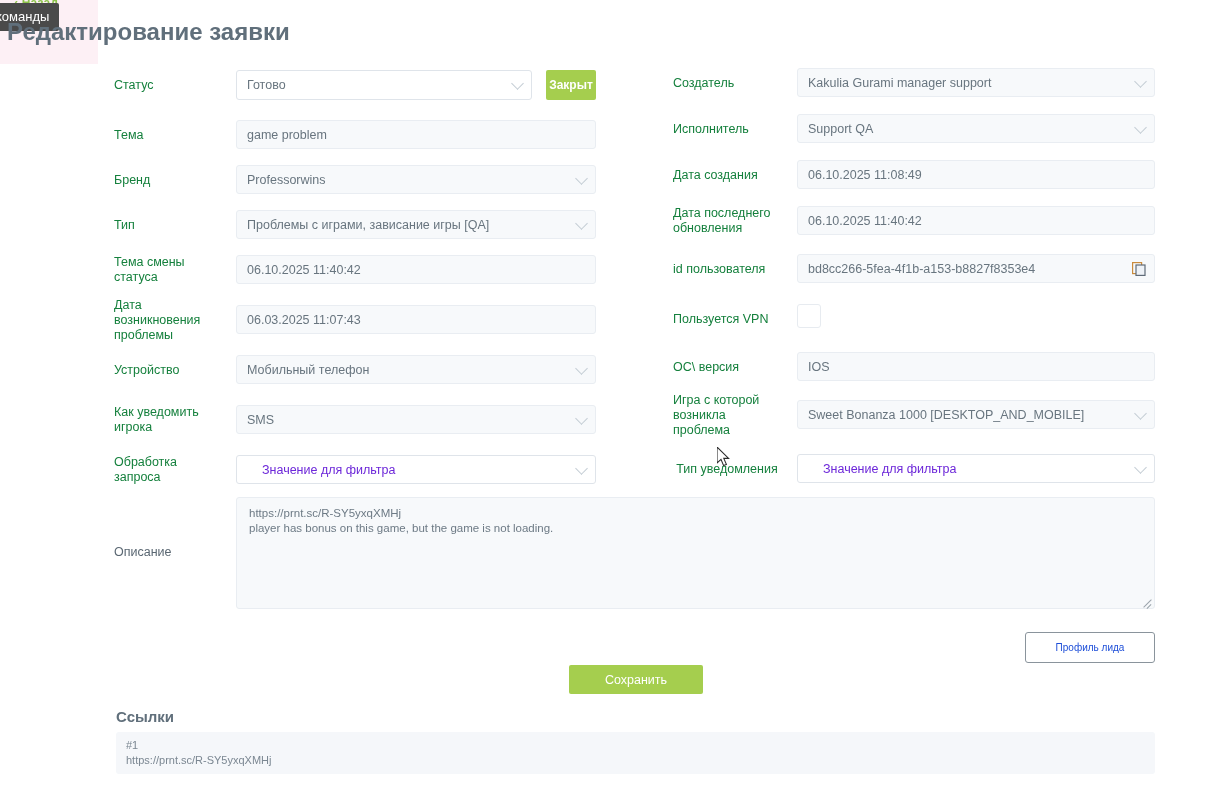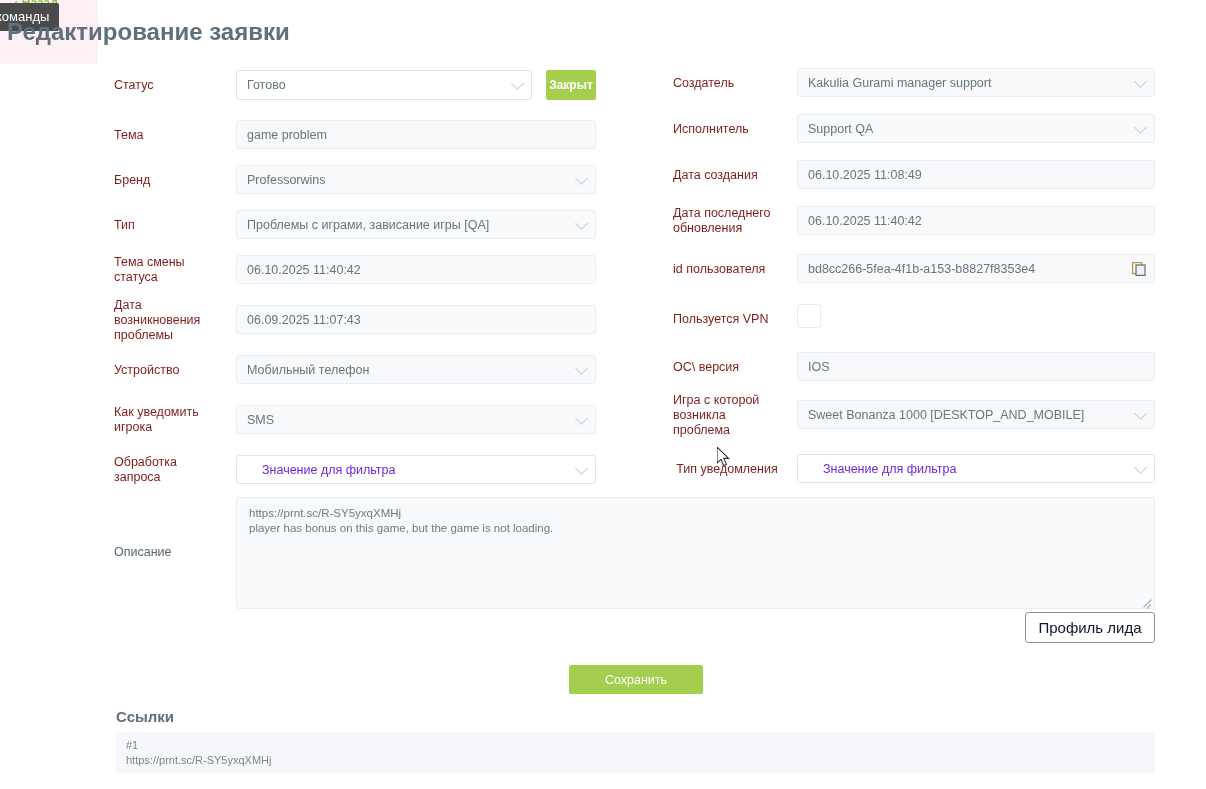--- a/index.html
+++ b/index.html
@@ -44,21 +44,21 @@
   .form-area { position: absolute; left: 0; top: 60px; width: 1206px; }
 
   .col { position: absolute; }
   .col-left  { left: 114px;  width: 482px; }
   .col-right { left: 673px;  width: 482px; }
 
   .field-row { position: relative; width: 100%; }
 
   .f-label {
     position: absolute; left: 0; width: 100px;
-    font-size: 12.5px; color: #7f1d1d; line-height: 15px;
+    font-size: 12.5px; color: #15803d; line-height: 15px;
   }
   .col-right .f-label { width: 108px; }
 
   .control-wrap { position: absolute; left: 122px; right: 0; }
   .col-right .control-wrap { left: 124px; right: 0; }
 
   .ctl {
     width: 100%; height: 29px;
     border: 1px solid #e9edf2; border-radius: 3px;
     background: #f7f9fb;
@@ -130,24 +130,24 @@
     width: 11px; height: 11px; pointer-events: none;
   }
   .resize-grip:before, .resize-grip:after {
     content:""; position:absolute; background:#9aa3ab;
   }
   .resize-grip:before { width:11px; height:1px; transform:rotate(-45deg); top:7px; left:0; }
   .resize-grip:after  { width:6px;  height:1px; transform:rotate(-45deg); top:10px; left:4px; }
 
   
   .lead-btn {
-    position: absolute; left: 1025px; top: 612px;
+    position: absolute; left: 1025px; top: 632px;
     width: 130px; height: 31px;
     background: #fff; border: 1px solid #8a949c; border-radius: 3px;
-    font-size: 15px; color: #0f172a;
+    font-size: 10px; color: #1d4ed8;
     display: flex; align-items: center; justify-content: center;
     cursor: pointer;
   }
   .save-btn {
     position: absolute; left: 569px; top: 665px;
     width: 134px; height: 29px;
     background: #a5ce4e; border: none; border-radius: 2px;
     color: #fff; font-size: 12.5px;
     display: flex; align-items: center; justify-content: center;
     cursor: pointer;
@@ -210,21 +210,21 @@
         </div>
         <div class="field-row" style="position: absolute; top: 195px; left: 0px; right: 0px; height: 30px;">
           <div class="f-label" style="top: 50%; transform: translateY(-50%);">Тема смены статуса</div>
           <div class="control-wrap">
             <div class="ctl">06.10.2025 11:40:42</div>
           </div>
         </div>
         <div class="field-row" style="position: absolute; top: 245px; left: 0px; right: 0px; height: 30px;">
           <div class="f-label" style="top: 50%; transform: translateY(-50%);">Дата возникновения проблемы</div>
           <div class="control-wrap">
-            <div class="ctl">06.09.2025 11:07:43</div>
+            <div class="ctl">06.03.2025 11:07:43</div>
           </div>
         </div>
         <div class="field-row" style="position: absolute; top: 295px; left: 0px; right: 0px; height: 30px;">
           <div class="f-label" style="top: 50%; transform: translateY(-50%);">Устройство</div>
           <div class="control-wrap">
             <div class="ctl">Мобильный телефон<span class="chev"></span></div>
           </div>
         </div>
         <div class="field-row" style="position: absolute; top: 345px; left: 0px; right: 0px; height: 30px;">
           <div class="f-label" style="top: 50%; transform: translateY(-50%);">Как уведомить игрока</div>

